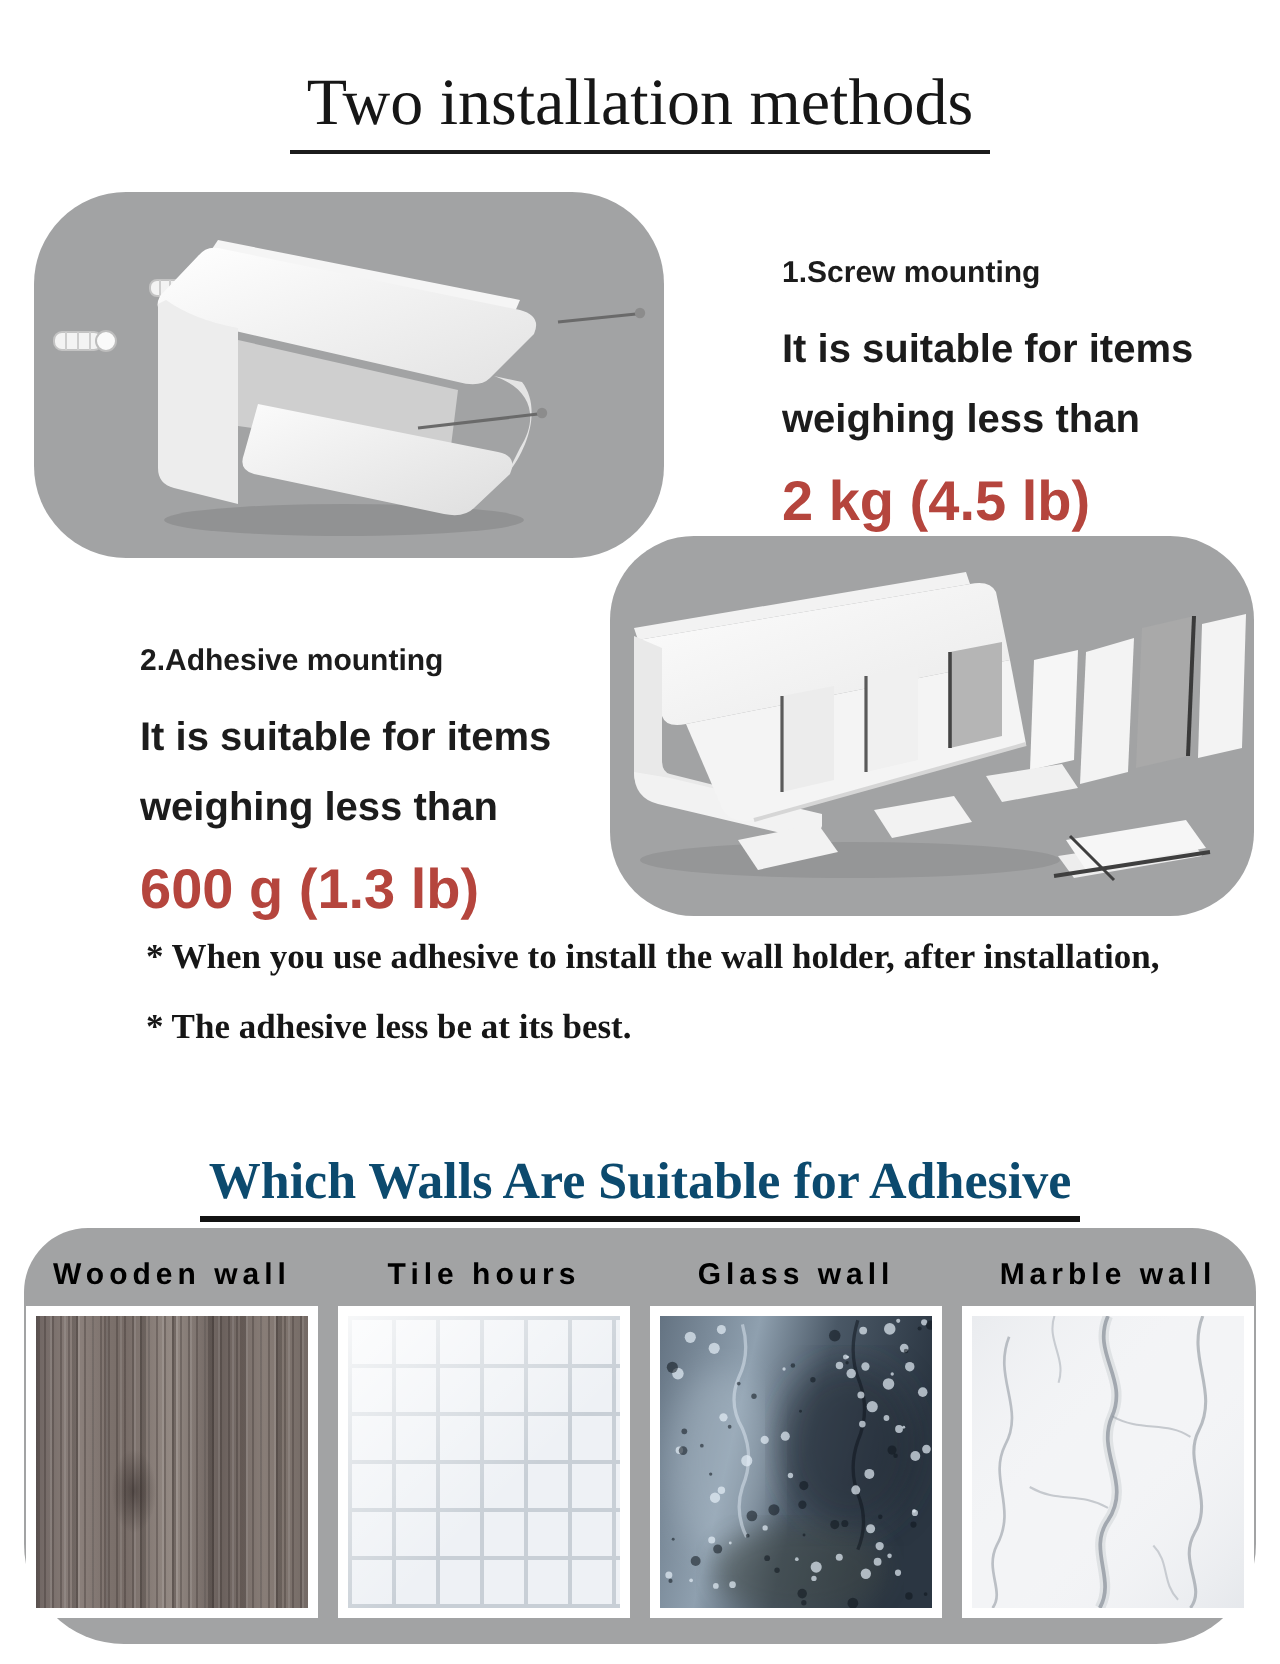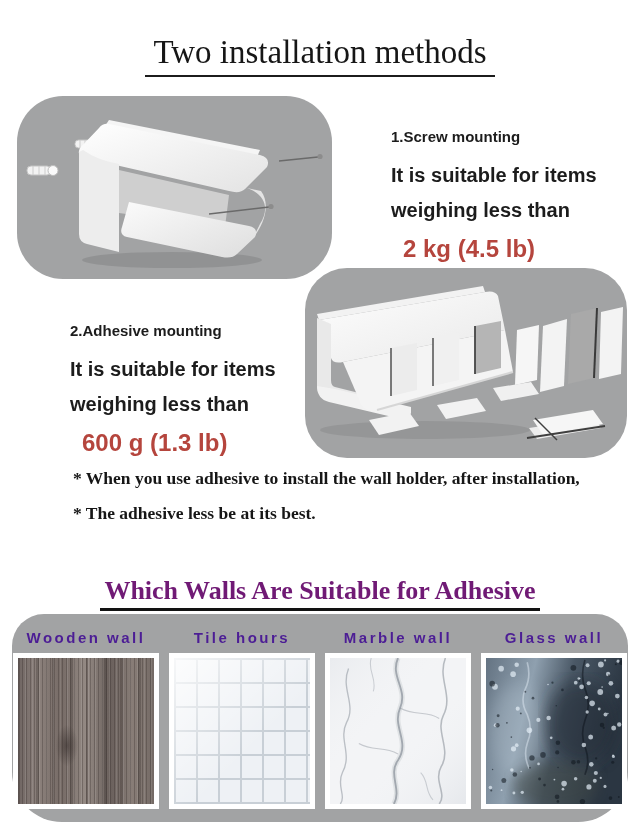--- a/index.html
+++ b/index.html
@@ -9,49 +9,49 @@
   }
   
   .title-wrap{position:absolute;top:34px;left:0;right:0;text-align:center;}
   .main-title{
     display:inline-block;font-family:"Liberation Serif",serif;font-weight:400;
     font-size:33px;color:#161616;border-bottom:2px solid #1c1c1c;padding:0 8px 4px;
   }
   .sub-title-wrap{position:absolute;top:576px;left:0;right:0;text-align:center;}
   .sub-title{
     display:inline-block;font-family:"Liberation Serif",serif;font-weight:700;
-    font-size:26px;color:#701a75;border-bottom:3px solid #121212;padding:0 4px 2px;
+    font-size:26px;color:#0c4a6e;border-bottom:3px solid #121212;padding:0 4px 2px;
   }
   
   .panel{position:absolute;background:#a2a3a4;}
   .panel-1{left:17px;top:96px;width:315px;height:183px;border-radius:46px;}
   .panel-2{left:305px;top:268px;width:322px;height:190px;border-radius:42px;}
   .panel-3{
     left:12px;top:614px;width:616px;height:208px;
     border-radius:32px 32px 50px 50px;
     display:flex;justify-content:center;gap:10px;padding-top:13px;box-sizing:border-box;
   }
   .panel svg.illu{display:block;width:100%;height:100%;}
   
   .method{position:absolute;font-weight:700;}
   .method-1{left:391px;top:128px;width:240px;}
   .method-2{left:70px;top:322px;width:250px;}
   .method .m-head{font-size:15px;margin:0 0 19px 0;}
   .method .m-line1{font-size:20px;margin:0 0 12px 0;}
   .method .m-line2{font-size:20px;margin:0 0 13px 0;}
-  .method .m-limit{font-size:24px;color:#b5453d;margin:12px;}
+  .method .m-limit{font-size:28px;color:#b5453d;margin:0;}
   
   .notes{position:absolute;left:73px;top:468px;width:560px;
     font-family:"Liberation Serif",serif;font-weight:700;font-size:17.5px;color:#161616;}
   .note-line{height:20px;line-height:20px;margin-bottom:15px;white-space:nowrap;}
   .note-hl{color:#b03a30;}
   
   .wall-card{width:146px;text-align:center;}
   .wall-label{
-    font-size:15px;font-weight:700;letter-spacing:2.5px;color:#4c1d95;
+    font-size:15px;font-weight:700;letter-spacing:2.5px;color:#000000;
     margin:2px 0 7px 0;white-space:nowrap;
   }
   .wall-frame{
     width:136px;height:146px;border:5px solid #ffffff;margin:0 auto;
     box-sizing:content-box;overflow:hidden;background:#fff;
   }
   .wall-tex{width:136px;height:146px;}
   .wall-tex svg{display:block;width:136px;height:146px;}
   
   .tex-wood{
@@ -209,49 +209,20 @@
       <div class="wall-label">Wooden wall</div>
       <div class="wall-frame">
         <div class="wall-tex tex-wood"></div>
       </div>
     </div>
 
     <div class="wall-card">
       <div class="wall-label">Tile hours</div>
       <div class="wall-frame">
         <div class="wall-tex tex-tile"></div>
-      </div>
-    </div>
-
-    <div class="wall-card">
-      <div class="wall-label">Marble wall</div>
-      <div class="wall-frame">
-        <div class="wall-tex">
-          <svg viewBox="0 0 132 140" preserveAspectRatio="none">
-            <rect width="132" height="140" fill="#f3f4f6"></rect>
-            <rect width="132" height="140" fill="url(#mg)"></rect>
-            <defs>
-              <linearGradient id="mg" x1="0" y1="0" x2="1" y2="1">
-                <stop offset="0" stop-color="rgba(205,210,217,0.25)"></stop>
-                <stop offset="0.5" stop-color="rgba(255,255,255,0)"></stop>
-                <stop offset="1" stop-color="rgba(198,204,212,0.3)"></stop>
-              </linearGradient>
-            </defs>
-            <g fill="none" stroke="#8d949d">
-              <path d="M66,0 C58,18 76,30 68,48 C60,66 78,80 66,98 C56,112 70,126 62,140" stroke-width="5" opacity="0.18"></path>
-              <path d="M66,0 C58,18 76,30 68,48 C60,66 78,80 66,98 C56,112 70,126 62,140" stroke-width="1.8" opacity="0.75"></path>
-              <path d="M18,10 C10,30 26,44 16,62 C8,78 22,92 12,110 C6,122 16,132 10,140" stroke-width="1.3" opacity="0.55"></path>
-              <path d="M112,0 C104,20 120,36 110,55 C102,70 118,88 108,104 C100,118 114,130 106,140" stroke-width="1.5" opacity="0.6"></path>
-              <path d="M68,48 C82,56 94,50 106,58" stroke-width="1" opacity="0.45"></path>
-              <path d="M28,82 C42,90 52,84 66,92" stroke-width="1" opacity="0.45"></path>
-              <path d="M40,0 C36,12 46,20 42,32" stroke-width="1" opacity="0.4"></path>
-              <path d="M88,110 C96,118 92,128 100,136" stroke-width="1" opacity="0.4"></path>
-            </g>
-          </svg>
-        </div>
       </div>
     </div>
 
     <div class="wall-card">
       <div class="wall-label">Glass wall</div>
       <div class="wall-frame">
         <div class="wall-tex">
           <svg viewBox="0 0 132 140" preserveAspectRatio="none">
             <defs>
               <linearGradient id="gg" x1="0" y1="0" x2="1" y2="0.25">
@@ -368,14 +339,43 @@
                 <circle cx="51.0" cy="101.6" r="1.3" fill="rgba(228,238,247,0.7)"></circle>
                 <circle cx="123.3" cy="93.4" r="0.9" fill="rgba(228,238,247,0.7)"></circle>
                 <circle cx="116.0" cy="54.2" r="1.9" fill="rgba(228,238,247,0.7)"></circle>
                 <circle cx="14.7" cy="10.2" r="2.7" fill="rgba(228,238,247,0.7)"></circle>
               </g>
           </svg>
         </div>
       </div>
     </div>
 
+    <div class="wall-card">
+      <div class="wall-label">Marble wall</div>
+      <div class="wall-frame">
+        <div class="wall-tex">
+          <svg viewBox="0 0 132 140" preserveAspectRatio="none">
+            <rect width="132" height="140" fill="#f3f4f6"></rect>
+            <rect width="132" height="140" fill="url(#mg)"></rect>
+            <defs>
+              <linearGradient id="mg" x1="0" y1="0" x2="1" y2="1">
+                <stop offset="0" stop-color="rgba(205,210,217,0.25)"></stop>
+                <stop offset="0.5" stop-color="rgba(255,255,255,0)"></stop>
+                <stop offset="1" stop-color="rgba(198,204,212,0.3)"></stop>
+              </linearGradient>
+            </defs>
+            <g fill="none" stroke="#8d949d">
+              <path d="M66,0 C58,18 76,30 68,48 C60,66 78,80 66,98 C56,112 70,126 62,140" stroke-width="5" opacity="0.18"></path>
+              <path d="M66,0 C58,18 76,30 68,48 C60,66 78,80 66,98 C56,112 70,126 62,140" stroke-width="1.8" opacity="0.75"></path>
+              <path d="M18,10 C10,30 26,44 16,62 C8,78 22,92 12,110 C6,122 16,132 10,140" stroke-width="1.3" opacity="0.55"></path>
+              <path d="M112,0 C104,20 120,36 110,55 C102,70 118,88 108,104 C100,118 114,130 106,140" stroke-width="1.5" opacity="0.6"></path>
+              <path d="M68,48 C82,56 94,50 106,58" stroke-width="1" opacity="0.45"></path>
+              <path d="M28,82 C42,90 52,84 66,92" stroke-width="1" opacity="0.45"></path>
+              <path d="M40,0 C36,12 46,20 42,32" stroke-width="1" opacity="0.4"></path>
+              <path d="M88,110 C96,118 92,128 100,136" stroke-width="1" opacity="0.4"></path>
+            </g>
+          </svg>
+        </div>
+      </div>
+    </div>
+
   </div>
 </div>
 
 </body></html>

